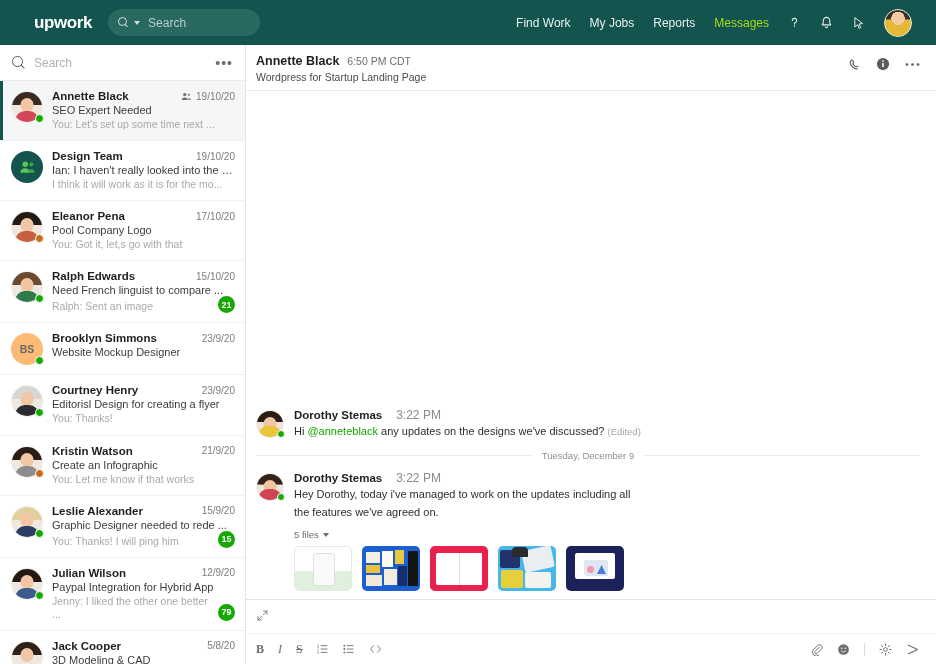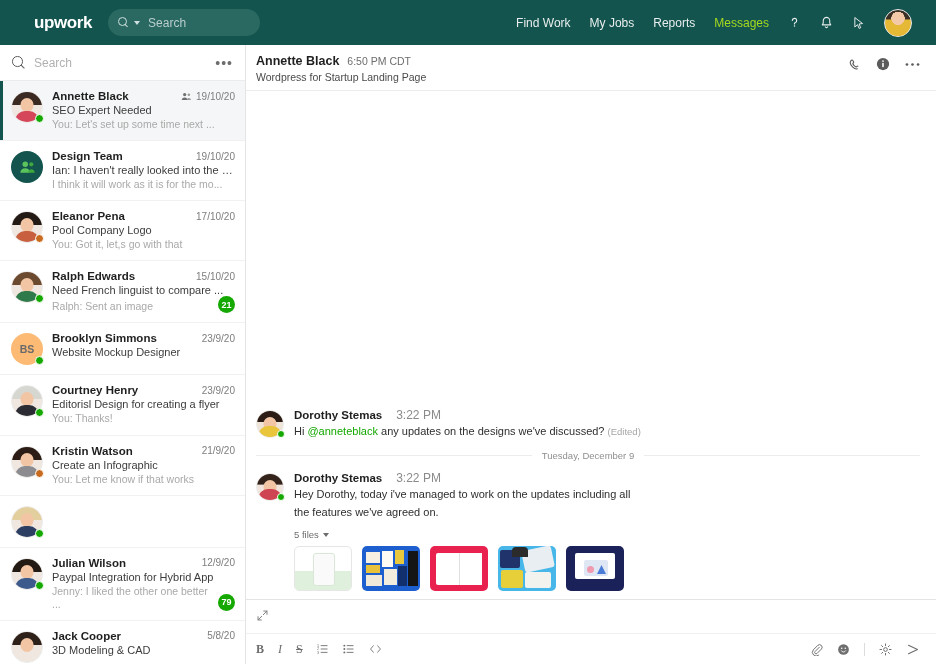--- a/index.html
+++ b/index.html
@@ -418,20 +418,33 @@
             </div>
           </div>
           <div class="conv">
             <div class="av-wrap">
               <div class="av" style="background: rgb(239, 231, 224);">
                 <div class="hair" style="background:linear-gradient(180deg,#e3cf9e 0 42%,transparent 43%)"></div>
                 <div class="face"></div>
                 <div class="body" style="background:#2c3e62"></div>
               </div>
               <span class="dot-on"></span>
+            </div>
+            <div class="conv-main">
+              <div class="conv-row1">
+                <span class="conv-name">Leslie Alexander</span>
+                <span class="conv-meta">
+                  <span class="conv-date">15/9/20</span>
+                </span>
+              </div>
+              <div class="conv-sub">Graphic Designer needed to rede ...</div>
+              <div class="conv-bottom">
+                <div class="conv-snip">You: Thanks! I will ping him</div>
+                <span class="badge">15</span>
+              </div>
             </div>
           </div>
           <div class="conv">
             <div class="av-wrap">
               <div class="av" style="background: rgb(239, 231, 224);">
                 <div class="hair" style="background:linear-gradient(180deg,#241a14 0 42%,transparent 43%)"></div>
                 <div class="face"></div>
                 <div class="body" style="background:#3c5a8c"></div>
               </div>
               <span class="dot-on"></span>

